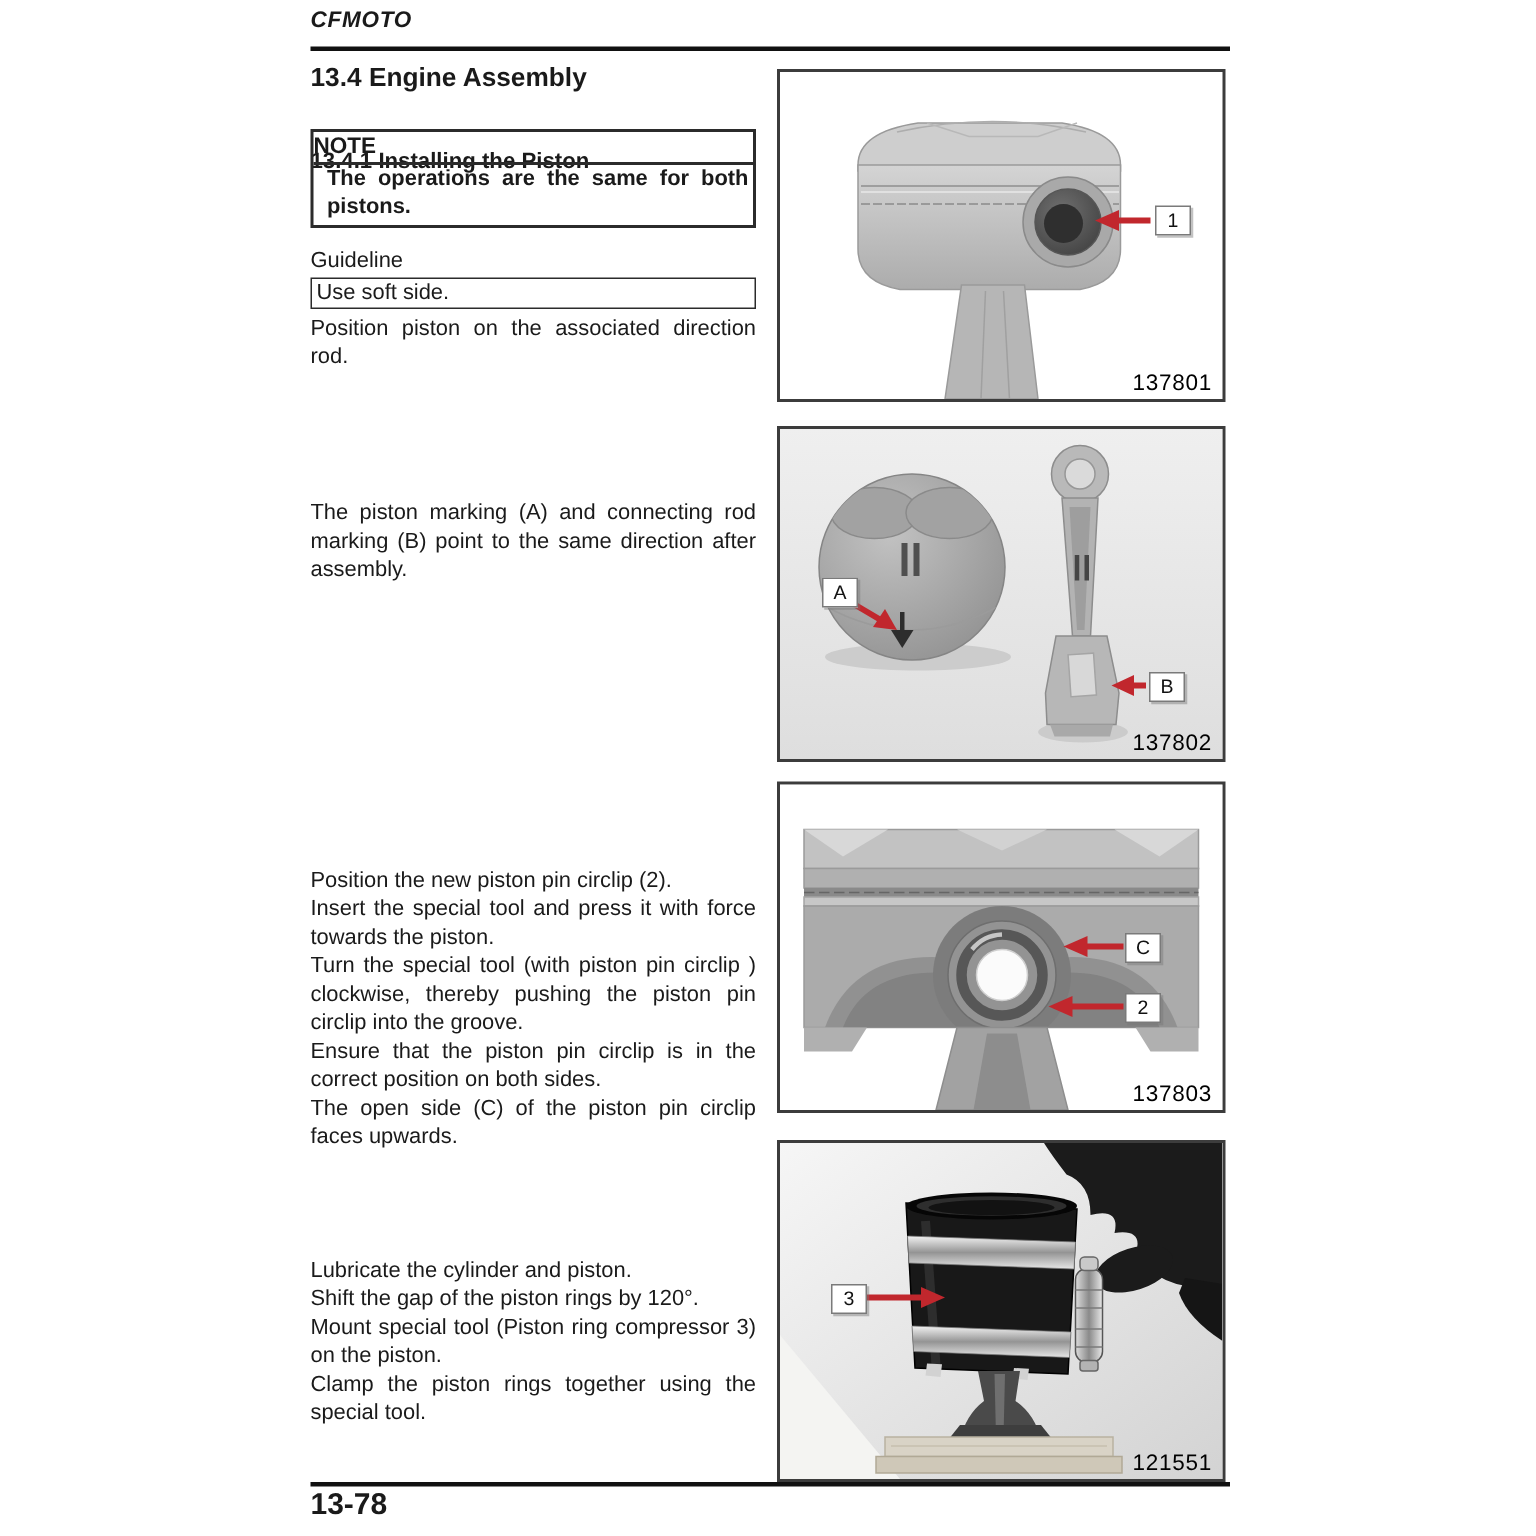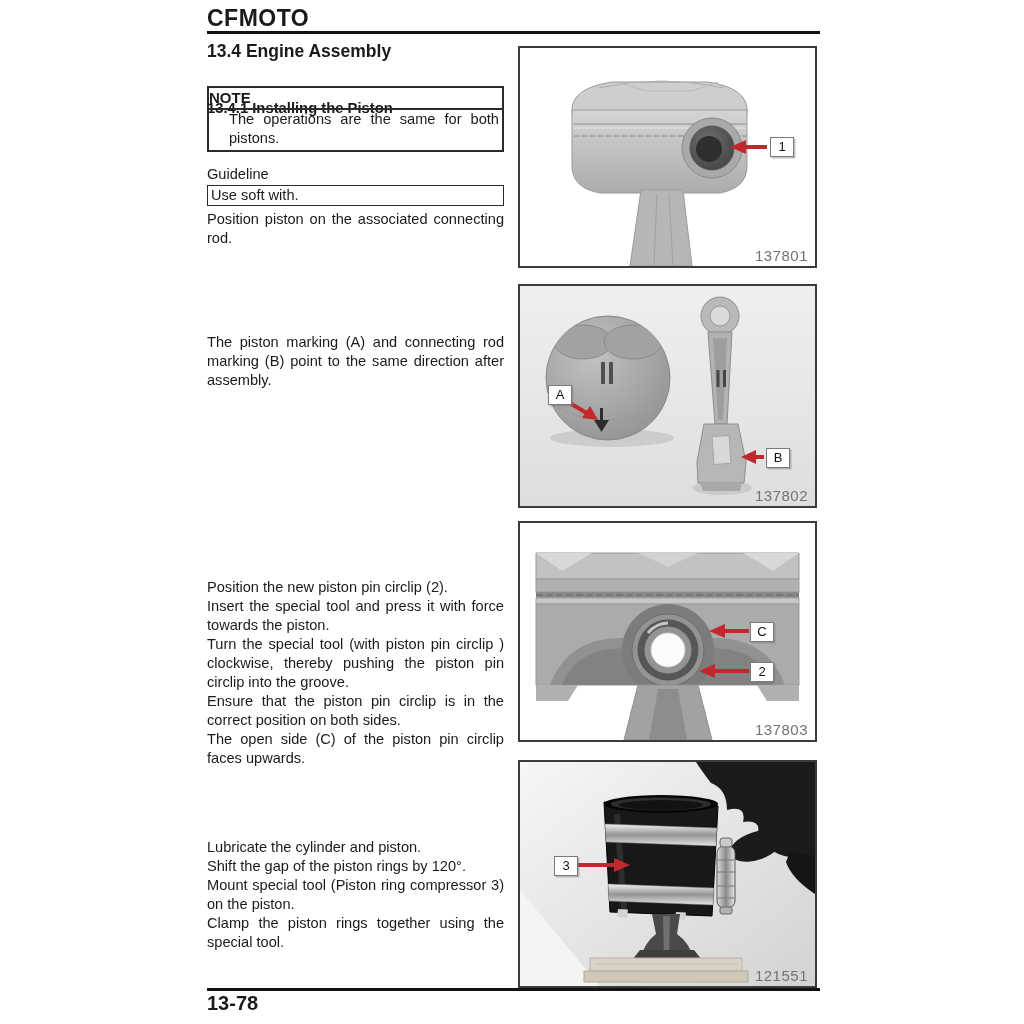--- a/index.html
+++ b/index.html
@@ -1,36 +1,36 @@
 <!DOCTYPE html>
 <html><head>
 <meta charset="utf-8">
 <style>
   html,body{margin:0;padding:0;background:#ffffff;}
   .page{position:relative;width:1024px;height:1024px;background:#ffffff;
         font-family:"Liberation Sans",sans-serif;color:#1a1a1a;overflow:hidden;}
   
-  .brand{position:absolute;left:207px;top:5px;font-size:23px;font-weight:bold;letter-spacing:.5px;}
+  .brand{position:absolute;left:207px;top:5px;font-size:15px;font-weight:bold;letter-spacing:.5px;font-style:italic;}
   .hrule{position:absolute;left:207px;top:31px;width:613px;height:3px;background:#111;}
   .frule{position:absolute;left:207px;top:988px;width:613px;height:3px;background:#111;}
   .pagenum{position:absolute;left:207px;top:992px;font-size:20px;font-weight:bold;}
   
   .tb{position:absolute;left:207px;width:297px;font-size:14.6px;line-height:19px;}
   .h1{font-size:17.5px;font-weight:bold;}
   .h2{font-size:14.8px;font-weight:bold;margin-top:35px;}
   .b{font-weight:normal;}
   .j{text-align:justify;}
   .notebox{border:2px solid #2b2b2b;box-sizing:border-box;}
   .notetitle{font-weight:bold;font-size:15px;line-height:20px;border-bottom:2px solid #2b2b2b;}
-  .notebody{padding:0 3px 2px 20px;text-align:justify;}
+  .notebody{padding:0 3px 2px 9px;text-align:justify;font-weight:bold;}
   .gbox{border:1.5px solid #2b2b2b;box-sizing:border-box;padding:0 3px;}
   
   .fig{position:absolute;left:518px;width:299px;border:2px solid #3c3c3c;box-sizing:border-box;background:#fff;overflow:hidden;}
   .fig svg{display:block;width:100%;height:100%;}
-  .fignum{position:absolute;right:7px;bottom:2px;font-size:15px;color:#737373;letter-spacing:.5px;}
+  .fignum{position:absolute;right:7px;bottom:2px;font-size:15px;color:#000000;letter-spacing:.5px;}
   .callout{position:absolute;width:22px;height:18px;background:#fff;border:1px solid #7a7a7a;
            box-shadow:1.5px 1.5px 0 rgba(120,120,120,.45);font-size:13px;line-height:18px;
            text-align:center;color:#111;}
 </style>
 </head>
 <body>
 
 <div class="page">
 
   <div class="brand">CFMOTO</div>
@@ -38,22 +38,22 @@
 
   <div class="tb h1" style="top:42px">13.4 Engine Assembly</div>
   <div class="tb h2" style="top:64px">13.4.1 Installing the Piston</div>
 
   <div class="tb notebox" style="top:86px">
     <div class="notetitle">NOTE</div>
     <div class="notebody">The operations are the same for both pistons.</div>
   </div>
 
   <div class="tb b" style="top:165px">Guideline</div>
-  <div class="tb gbox" style="top:185px">Use soft with.</div>
-  <div class="tb j" style="top:210px">Position piston on the associated connecting rod.</div>
+  <div class="tb gbox" style="top:185px">Use soft side.</div>
+  <div class="tb j" style="top:210px">Position piston on the associated direction rod.</div>
 
   <div class="tb j" style="top:333px">The piston marking (A) and connecting rod marking (B) point to the same direction after assembly.</div>
 
   <div class="tb" style="top:578px">
     <div class="j">Position the new piston pin circlip (2).</div>
     <div class="j">Insert the special tool and press it with force towards the piston.</div>
     <div class="j">Turn the special tool (with piston pin circlip ) clockwise, thereby pushing the piston pin circlip into the groove.</div>
     <div class="j">Ensure that the piston pin circlip is in the correct position on both sides.</div>
     <div class="j">The open side (C) of the piston pin circlip faces upwards.</div>
   </div>

